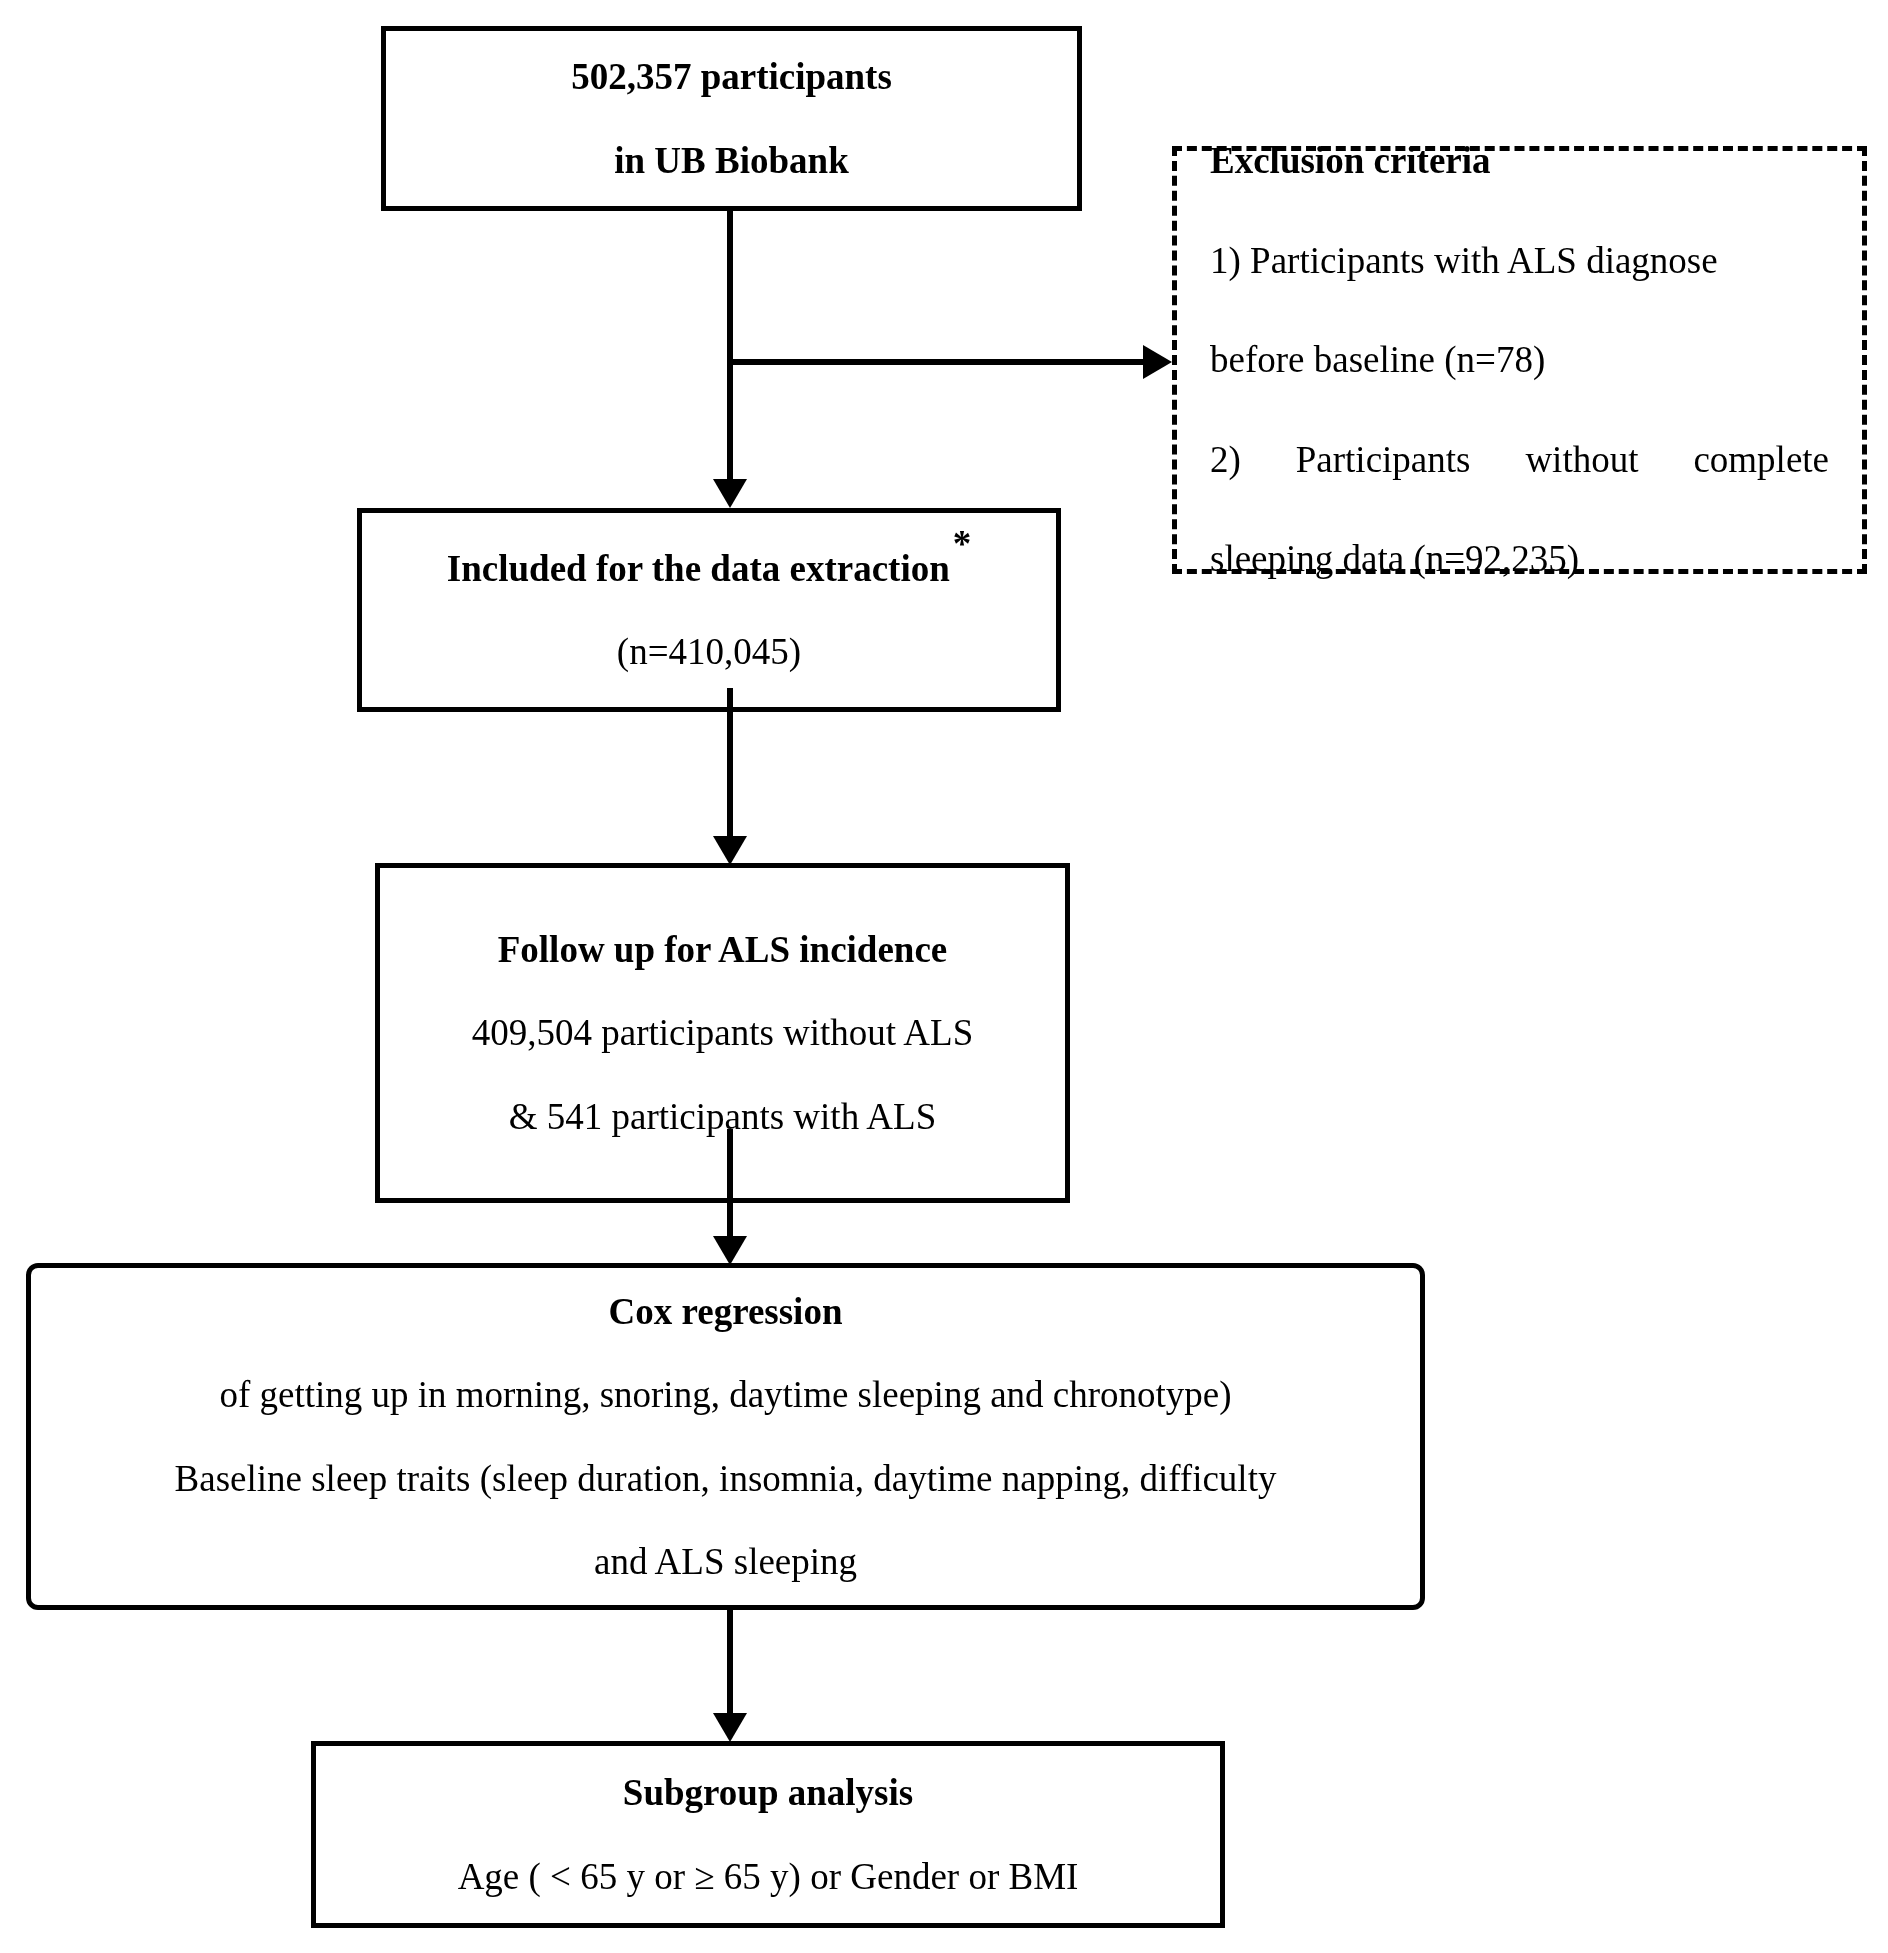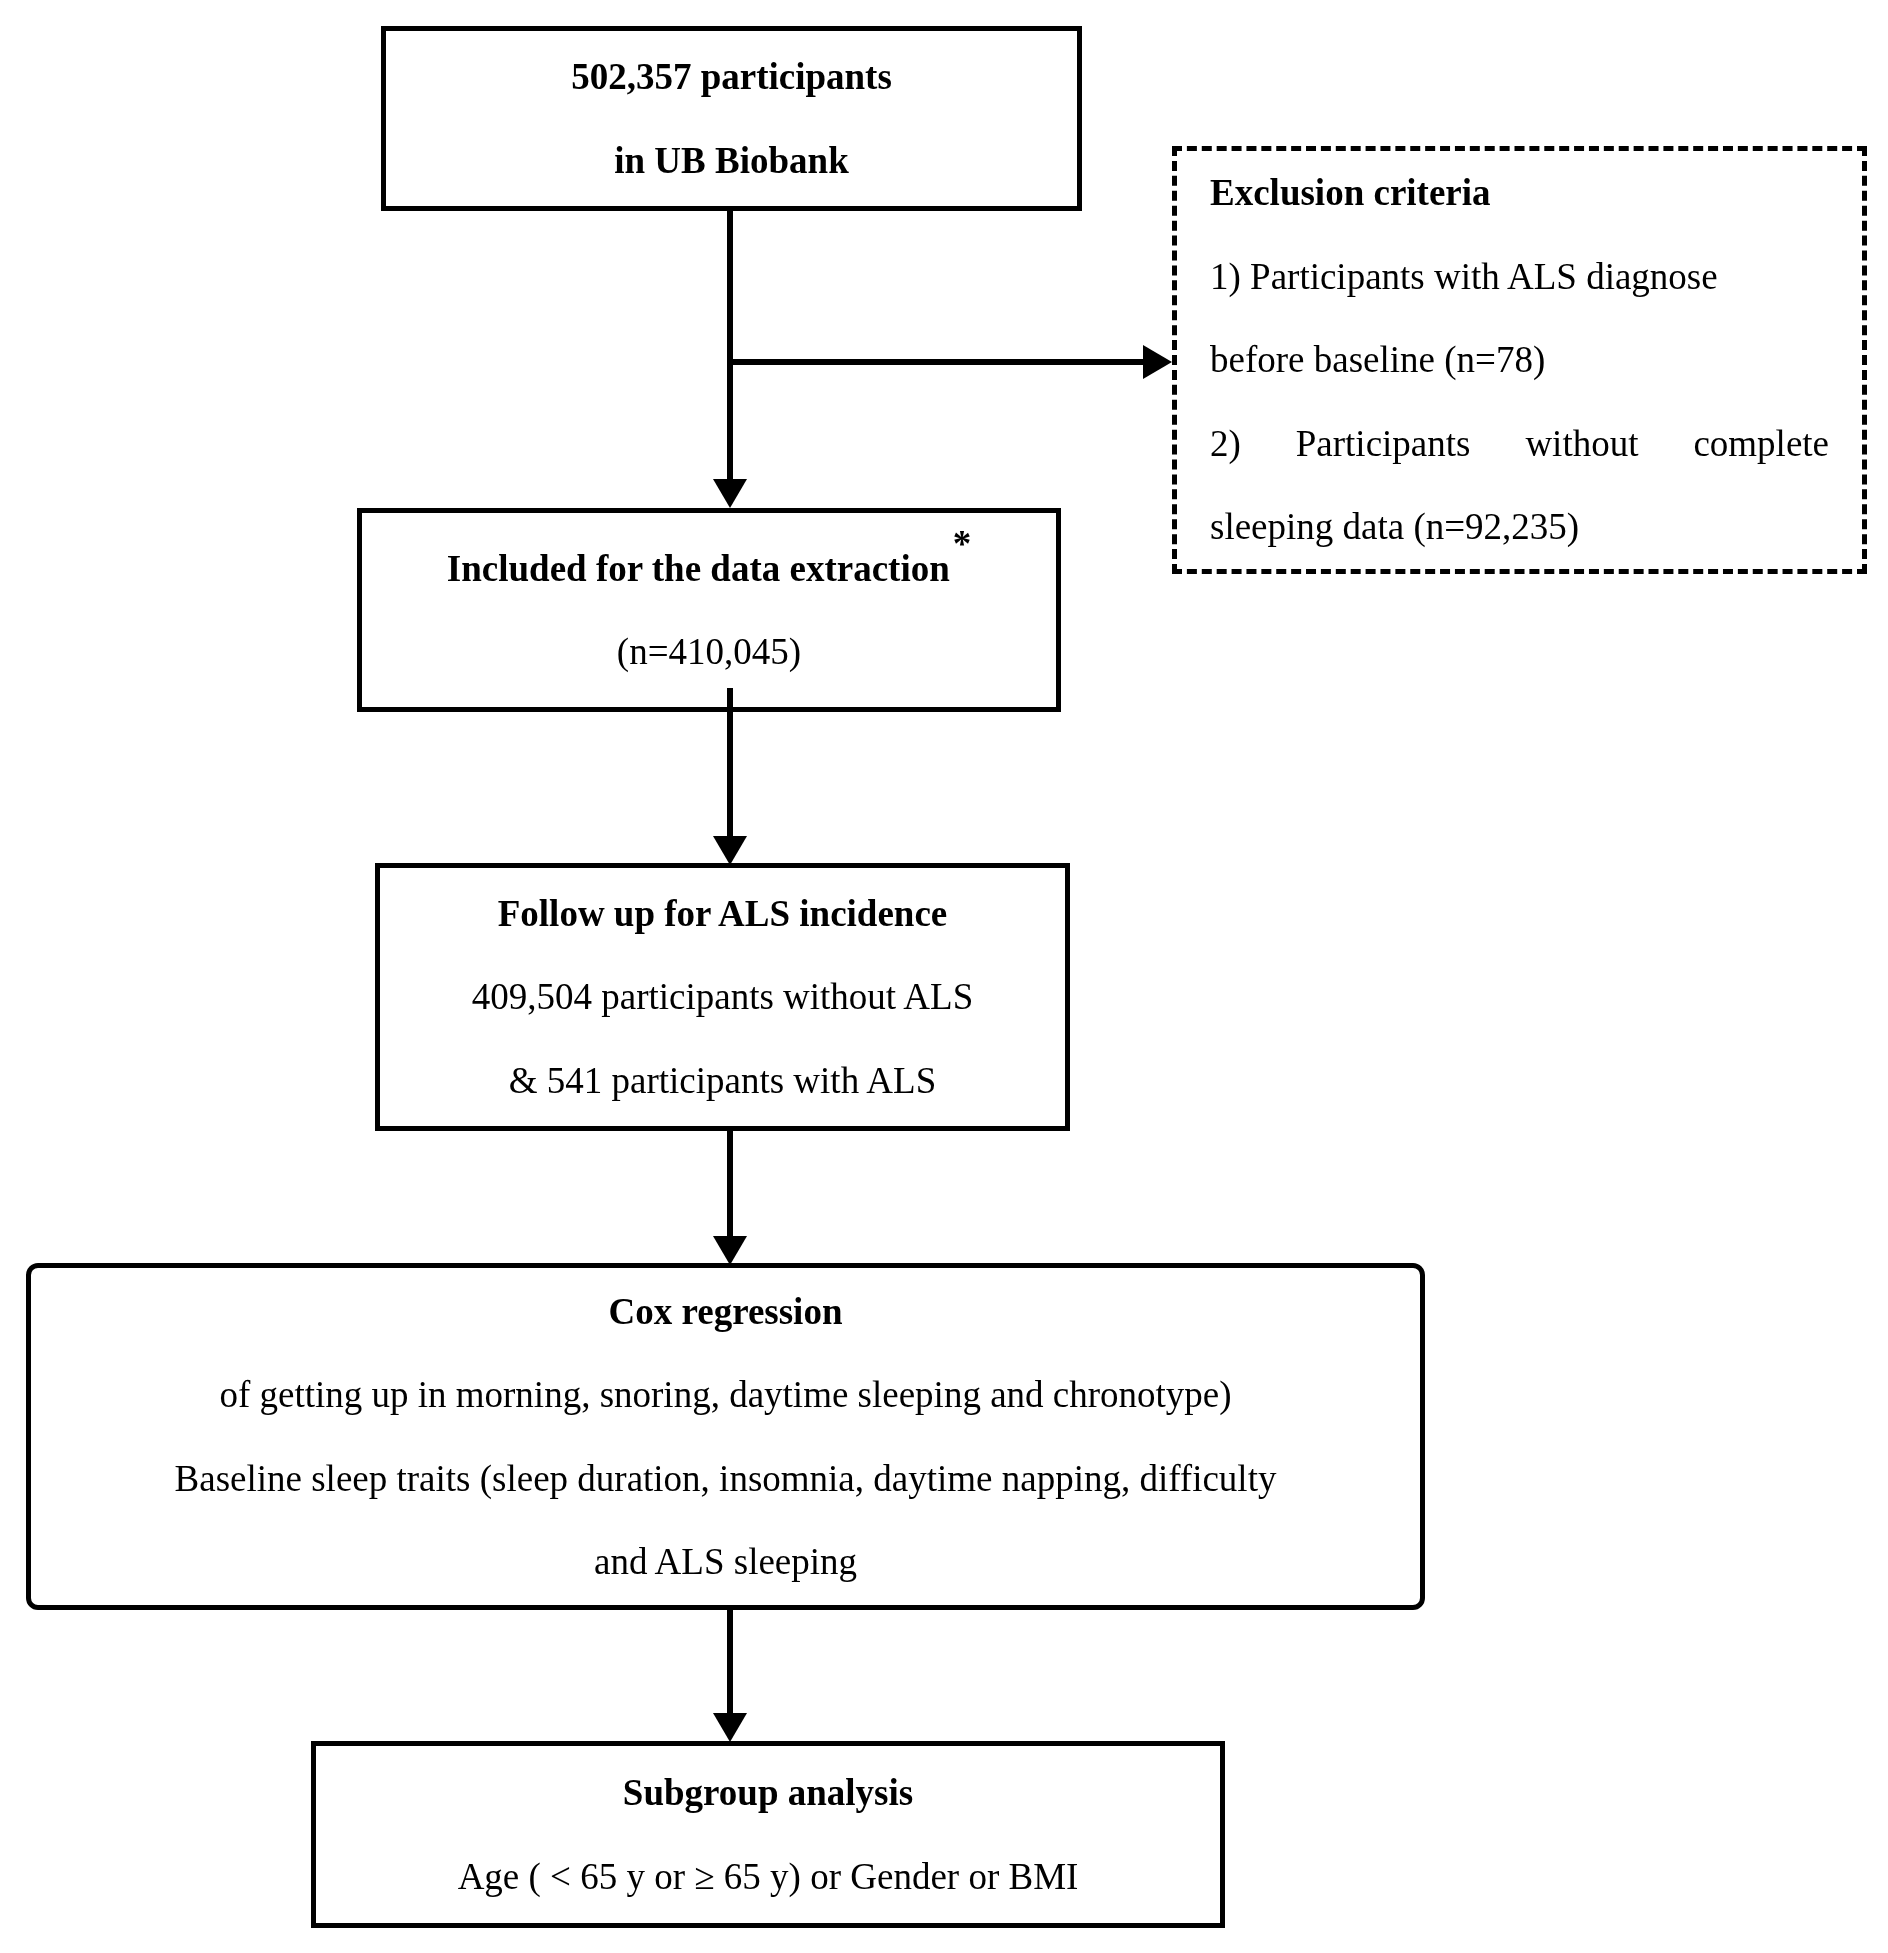--- a/index.html
+++ b/index.html
@@ -28,20 +28,21 @@
     white-space: nowrap;
     width: 100%;
   }
   .bold { font-weight: bold; }
   
   .box.dashed {
     border-style: dashed;
     align-items: flex-end;
     text-align: left;
     padding: 0 33px;
+    gap: 16px;
   }
   .box.dashed .ln { line-height: 2.26; white-space: nowrap; }
   .justify-last {
     white-space: normal;
     text-align: justify;
     text-align-last: justify;
   }
   sup.ast {
     font-size: 1em;
     line-height: 0;
@@ -98,21 +99,21 @@
     <div class="ln">before baseline (n=78)</div>
     <div class="ln justify-last">2) Participants without complete</div>
     <div class="ln">sleeping data (n=92,235)</div>
   </div>
 
   <div class="box" style="left:357px; top:508px; width:704px; height:204px;">
     <div class="ln bold"><span>Included for the data extraction</span><sup class="ast">*</sup></div>
     <div class="ln">(n=410,045)</div>
   </div>
 
-  <div class="box" style="left:375px; top:863px; width:695px; height:268px;">
+  <div class="box" style="left:375px; top:863px; width:695px; height:340px;">
     <div class="ln bold">Follow up for ALS incidence</div>
     <div class="ln">409,504 participants without ALS</div>
     <div class="ln">&amp; 541 participants with ALS</div>
   </div>
 
   <div class="box" style="left:26px; top:1263px; width:1399px; height:347px;border-radius:12px;">
     <div class="ln bold">Cox regression</div>
     <div class="ln">of getting up in morning, snoring, daytime sleeping and chronotype)</div>
     <div class="ln">Baseline sleep traits (sleep duration, insomnia, daytime napping, difficulty</div>
     <div class="ln">and ALS sleeping</div>

